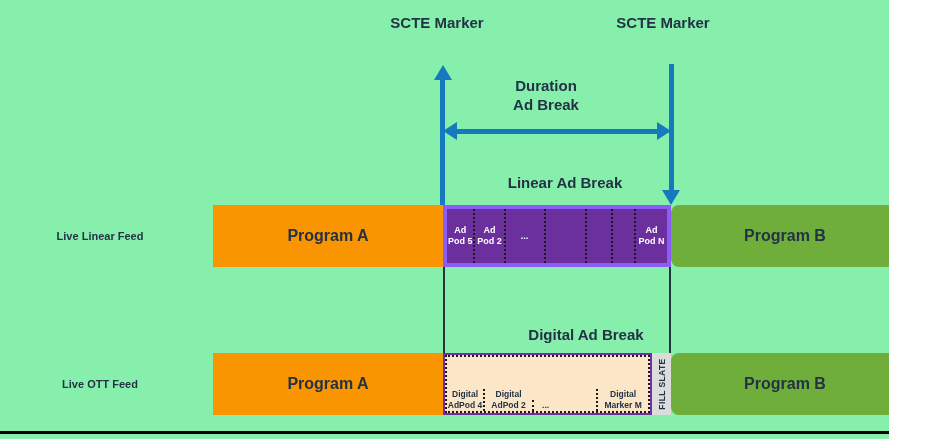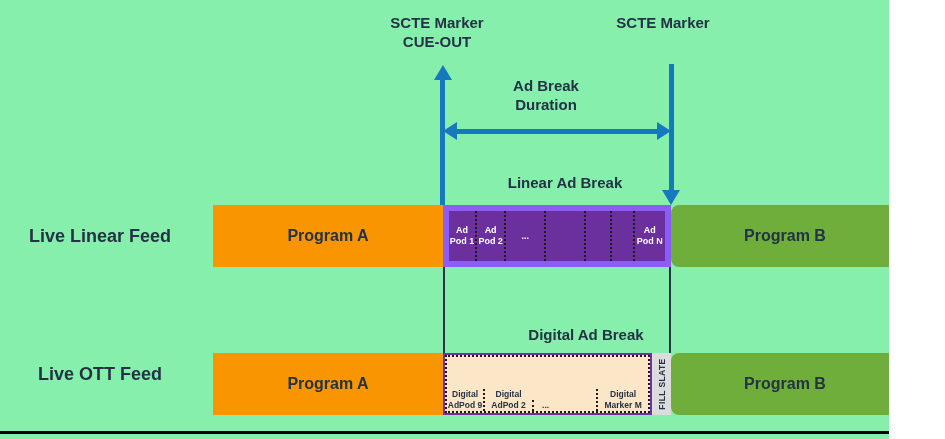--- a/index.html
+++ b/index.html
@@ -3,21 +3,21 @@
 <meta charset="utf-8">
 <style>
   html,body{margin:0;padding:0;background:#fff;}
   #canvas{
     position:relative; width:889px; height:439px; background:#86efac; overflow:hidden;
     font-family:"Liberation Sans",sans-serif;
   }
   .lbl{position:absolute; font-weight:700; color:var(--navy,#233245); text-align:center;
        font-size:15px; line-height:19px;}
   .row-label{position:absolute; left:0; width:200px; height:62px; display:flex;
-       align-items:center; justify-content:center; font-size:18px; font-weight:700;
+       align-items:center; justify-content:center; font-size:11px; font-weight:700;
        color:var(--navy,#233245);}
   .bar{position:absolute; height:62px; display:flex; align-items:center; justify-content:center;
        font-size:16px; font-weight:700; color:var(--navy,#233245); box-sizing:border-box;}
   .program-a,.program-a2{background:var(--orange,#F99500);}
   .program-b,.program-b2{background:var(--green,#6FAE3A);border-radius:8px;}
 
   
   .vline{position:absolute; width:5px; background:var(--blue,#1679BE);}
   .tri-up{position:absolute; width:0; height:0;
           border-left:9px solid transparent; border-right:9px solid transparent;
@@ -28,21 +28,21 @@
   .hline{position:absolute; height:5px; background:var(--blue,#1679BE);}
   .tri-left{position:absolute; width:0; height:0;
           border-top:9px solid transparent; border-bottom:9px solid transparent;
           border-right:14px solid var(--blue,#1679BE);}
   .tri-right{position:absolute; width:0; height:0;
           border-top:9px solid transparent; border-bottom:9px solid transparent;
           border-left:14px solid var(--blue,#1679BE);}
 
   
   #linear-ad-break-bar{position:absolute; left:443px; top:205px; width:228px; height:62px;
-       background:var(--purple,#6B2F9E); border:6px solid #8b5cf6; box-sizing:border-box;}
+       background:var(--purple,#6B2F9E); border:4px solid #8b5cf6; box-sizing:border-box;}
   #linear-ad-break-bar .segments{width:100%; height:100%; display:flex;}
 
   
   #connector{position:absolute; left:443px; top:267px; width:228px; height:86px;
        border-left:2px solid #2A3340; border-right:2px solid #2A3340; box-sizing:border-box;}
 
   
   #digital-ad-break-bar{position:absolute; left:443px; top:353px; width:209px; height:62px;
        background:var(--cream,#FBE7C7); border:2px solid var(--purple-border,#7030A0);
        box-sizing:border-box;}
@@ -68,49 +68,48 @@
   #bottom-line{position:absolute; left:0; top:431px; width:933px; height:3px;
        background:var(--line,#000);}
 </style>
 </head>
 <body>
 
 <div id="canvas">
 
   <div class="lbl" style="left:357px; top:13px; width:160px;">
     <div>SCTE Marker</div>
-    <div>CUE-OUT</div>
   </div>
   <div class="lbl" style="left:583px; top:13px; width:160px;">
     <div>SCTE Marker</div>
   </div>
 
   <div class="tri-up" style="left:434px; top:65px;"></div>
   <div class="vline" style="left:440px; top:78px; height:127px;"></div>
 
   <div class="vline" style="left:669px; top:64px; height:128px;"></div>
   <div class="tri-down" style="left:662px; top:190px;"></div>
 
   <div class="lbl" style="left:466px; top:76px; width:160px;">
+    <div>Duration</div>
     <div>Ad Break</div>
-    <div>Duration</div>
   </div>
   <div class="tri-left" style="left:443px; top:122px;"></div>
   <div class="hline" style="left:455px; top:129px; width:203px;"></div>
   <div class="tri-right" style="left:657px; top:122px;"></div>
 
   <div class="lbl" style="left:445px; top:173px; width:200px;padding-left:20px;">Linear Ad Break</div>
 
   <div class="row-label" style="top:205px;">Live Linear Feed</div>
   <div class="bar program-a" style="left:213px; top:205px; width:230px;">Program A</div>
   <div id="linear-ad-break-bar">
     <div class="segments">
         <div class="seg" style="flex-grow: 29;">
           <span>Ad</span>
-          <span>Pod 1</span>
+          <span>Pod 5</span>
         </div>
         <div class="seg" style="flex-grow: 31;">
           <span>Ad</span>
           <span>Pod 2</span>
         </div>
         <div class="seg" style="flex-grow: 42;">
           <span>...</span>
         </div>
         <div class="seg" style="flex-grow: 43;"></div>
         <div class="seg" style="flex-grow: 27;"></div>
@@ -120,27 +119,27 @@
           <span>Pod N</span>
         </div>
       </div>
   </div>
   <div class="bar program-b" style="left:671px; top:205px; width:228px;">Program B</div>
 
   <div id="connector"></div>
 
   <div class="lbl" style="left:446px; top:325px; width:200px;margin-left:40px;">Digital Ad Break</div>
 
-  <div class="row-label" style="top:343px;">Live OTT Feed</div>
+  <div class="row-label" style="top:353px;">Live OTT Feed</div>
   <div class="bar program-a2" style="left:213px; top:353px; width:230px;">Program A</div>
   <div id="digital-ad-break-bar">
     <div class="segments">
         <div class="seg" style="flex-grow: 39;">
           <span>Digital</span>
-          <span class="squiggle">AdPod 9</span>
+          <span class="squiggle">AdPod 4</span>
         </div>
         <div class="seg" style="flex-grow: 51;">
           <span>Digital</span>
           <span class="squiggle">AdPod 2</span>
         </div>
         <div class="seg" style="flex-grow: 25;">
           <span>...</span>
         </div>
         <div class="seg" style="flex-grow: 40;"></div>
         <div class="seg" style="flex-grow: 54;">

